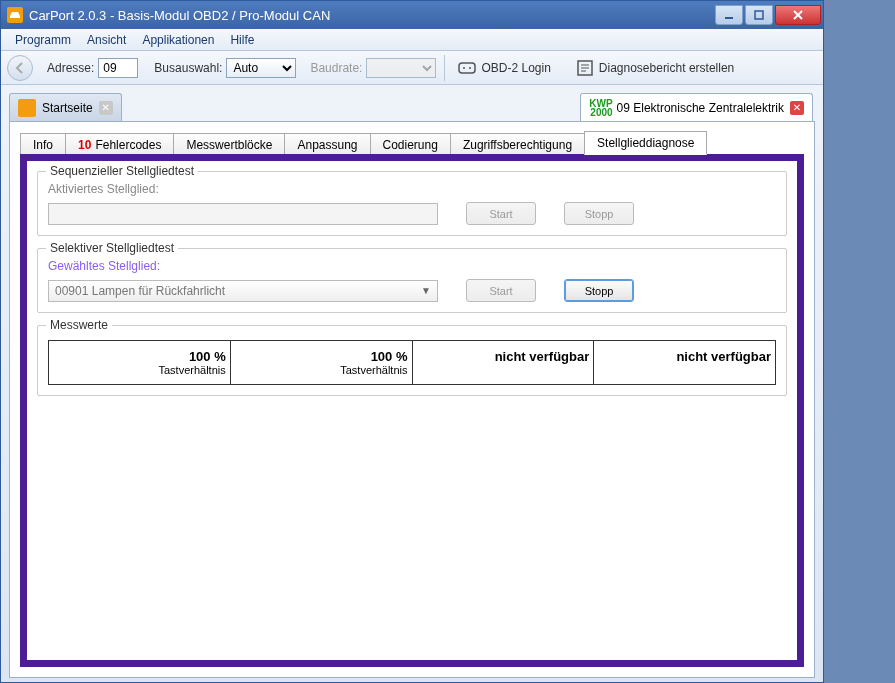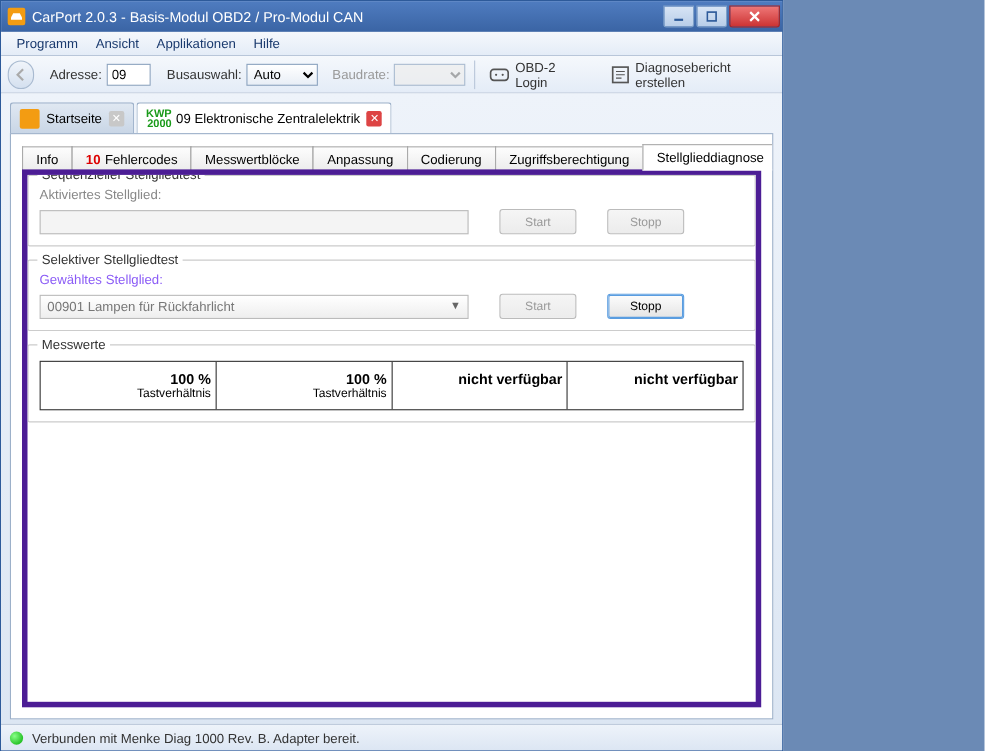--- a/index.html
+++ b/index.html
@@ -1,17 +1,17 @@
 <!DOCTYPE html>
 <html><head>
 <meta charset="utf-8">
 <style>
   * { box-sizing: border-box; font-family: "Segoe UI", Tahoma, sans-serif; }
   body { margin:0; background:#6b8ab5; width:895px; height:683px; overflow:hidden; }
-  .window { width:712px; height:683px; background:#fff; border:1px solid #2d5a9a; display:flex; flex-direction:column; }
+  .window { width:824px; height:683px; background:#fff; border:1px solid #2d5a9a; display:flex; flex-direction:column; }
 
   
   .titlebar { height:28px; background:linear-gradient(#4f7cc0,#3a64a4); display:flex; align-items:center; padding:0 0 0 6px; color:#fff; font-size:13px; }
   .titlebar .app-icon { width:16px; height:16px; background:#f39c12; border-radius:2px; margin-right:6px; display:flex; align-items:center; justify-content:center; font-size:10px; }
   .titlebar .title { flex:1; }
   .titlebar .win-btns { display:flex; height:20px; margin-right:2px; }
   .titlebar .win-btn { width:28px; height:20px; margin-left:2px; display:flex; align-items:center; justify-content:center; border-radius:0 0 3px 3px; font-size:11px; }
   .titlebar .win-min, .titlebar .win-max { background:linear-gradient(#d7e4f5,#b8cde8); color:#2d5a9a; border:1px solid #7ea0c9; }
   .titlebar .win-close { width:46px; background:linear-gradient(#e77,#c33); color:#fff; border:1px solid #a22; }
 
@@ -27,38 +27,38 @@
   .tb-select { height:20px; border:1px solid #8ca3bf; background:linear-gradient(#fff,#e8eef6); font-size:12px; padding:0 2px; }
   .tb-select.disabled { color:#888; background:#eee; }
   .tb-sep { width:1px; height:26px; background:#b8c6d9; margin:0 8px; }
   .tb-btn { display:flex; align-items:center; gap:4px; padding:2px 4px; color:#333; cursor:default; }
   .tb-btn .ic { width:20px; height:20px; display:flex; align-items:center; justify-content:center; }
 
   
   .client { flex:1; background:linear-gradient(#eef3fa,#dce6f3); padding:8px 8px 4px 8px; display:flex; flex-direction:column; }
 
   
-  .top-tabs { display:flex; align-items:flex-end; height:28px; }
+  .top-tabs { display:flex; align-items:flex-end; height:28px;justify-content:space-between; }
   .top-tab { height:28px; border:1px solid #9cb0c9; border-bottom:none; background:linear-gradient(#f5f8fc,#e8eef6); display:flex; align-items:center; padding:0 8px; font-size:12px; border-radius:3px 3px 0 0; margin-right:2px; position:relative; }
   .top-tab.active { background:#fff; z-index:2; }
   .top-tab.inactive { background:linear-gradient(#e0e8f2,#c9d6e6); }
   .top-tab .car-ic { width:18px; height:18px; background:#f39c12; border-radius:2px; margin-right:6px; }
   .top-tab .close-x { width:14px; height:14px; border-radius:2px; display:flex; align-items:center; justify-content:center; margin-left:6px; font-size:10px; }
   .top-tab .close-x.gray { background:#c8c8c8; color:#fff; }
   .top-tab .close-x.red { background:#d44; color:#fff; }
   .kwp { color:#1a9a1a; font-weight:bold; font-size:10px; line-height:9px; text-align:right; margin-right:4px; }
 
   .panel { flex:1; background:#fff; border:1px solid #9cb0c9; padding:10px 10px 10px 10px; display:flex; flex-direction:column; overflow:hidden; }
 
   
   .sub-tabs { display:flex; align-items:flex-end; height:23px; }
   .sub-tab { height:22px; border:1px solid #aaa; background:linear-gradient(#fdfdfd,#ececec); padding:0 12px; display:flex; align-items:center; font-size:12px; border-bottom:none; margin-right:-1px; cursor:default; }
   .sub-tab.active { background:#fff; height:24px; border-bottom:1px solid #fff; position:relative; z-index:2; }
   .sub-tab .errnum { color:#d00; font-weight:bold; margin-right:4px; }
-  .sub-content { flex:1; border:5px solid #4c1d95; margin-top:-1px; overflow:auto; }
+  .sub-content { flex:1; border:7px solid #4c1d95; margin-top:-1px; padding:10px; overflow:auto; }
 
   
   .group { border:1px solid #ccc; border-radius:2px; margin-bottom:12px; padding:10px; position:relative; font-size:12px; }
   .group .legend { position:absolute; top:-8px; left:8px; background:#fff; padding:0 4px; color:#333; }
   .group .row { display:flex; align-items:center; gap:8px; margin-top:6px; }
   .field-label { color:#888; font-size:12px; }
   .text-field { height:22px; border:1px solid #bbb; background:#f4f4f4; flex:0 0 390px; }
   .combo { height:22px; border:1px solid #bbb; background:linear-gradient(#fff,#eee); flex:0 0 390px; display:flex; align-items:center; justify-content:space-between; padding:0 6px; color:#777; font-size:12px; }
   .combo .arrow { font-size:10px; color:#666; }
   .btn { height:23px; min-width:70px; border:1px solid #8a8a8a; border-radius:3px; background:linear-gradient(#fdfdfd,#e4e4e4); font-size:11px; display:flex; align-items:center; justify-content:center; padding:0 12px;margin-left:20px; }
@@ -249,18 +249,14 @@
               <div class="mw-val">nicht verfügbar</div>
                 <div class="mw-lbl"></div>
             </div>
           </div>
         </div>
 
       </div>
     </div>
   </div>
 
-  <div class="statusbar">
-    <div class="status-dot"></div>
-    <span>Verbunden mit Menke Diag 1000 Rev. B. Adapter bereit.</span>
-  </div>
 
 </div>
 
 </body></html>

